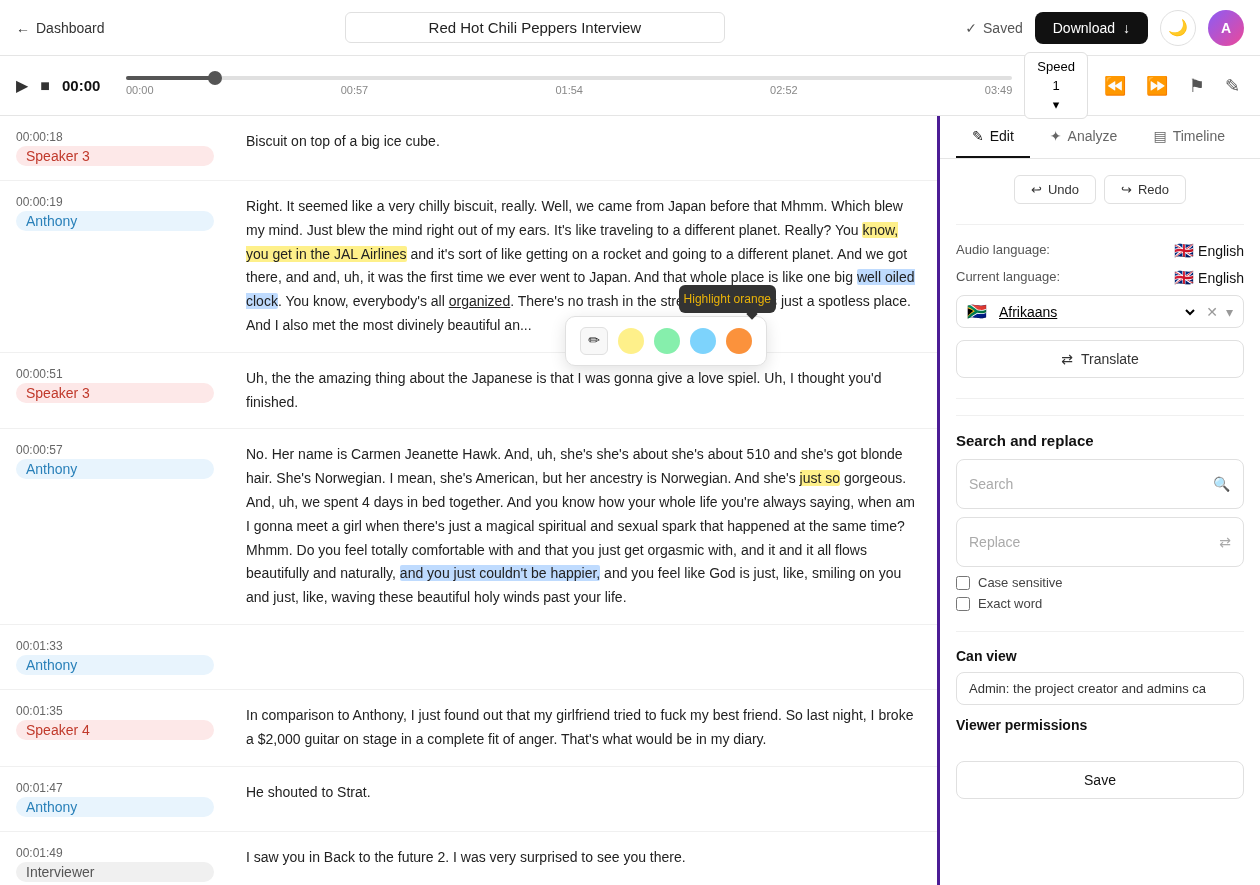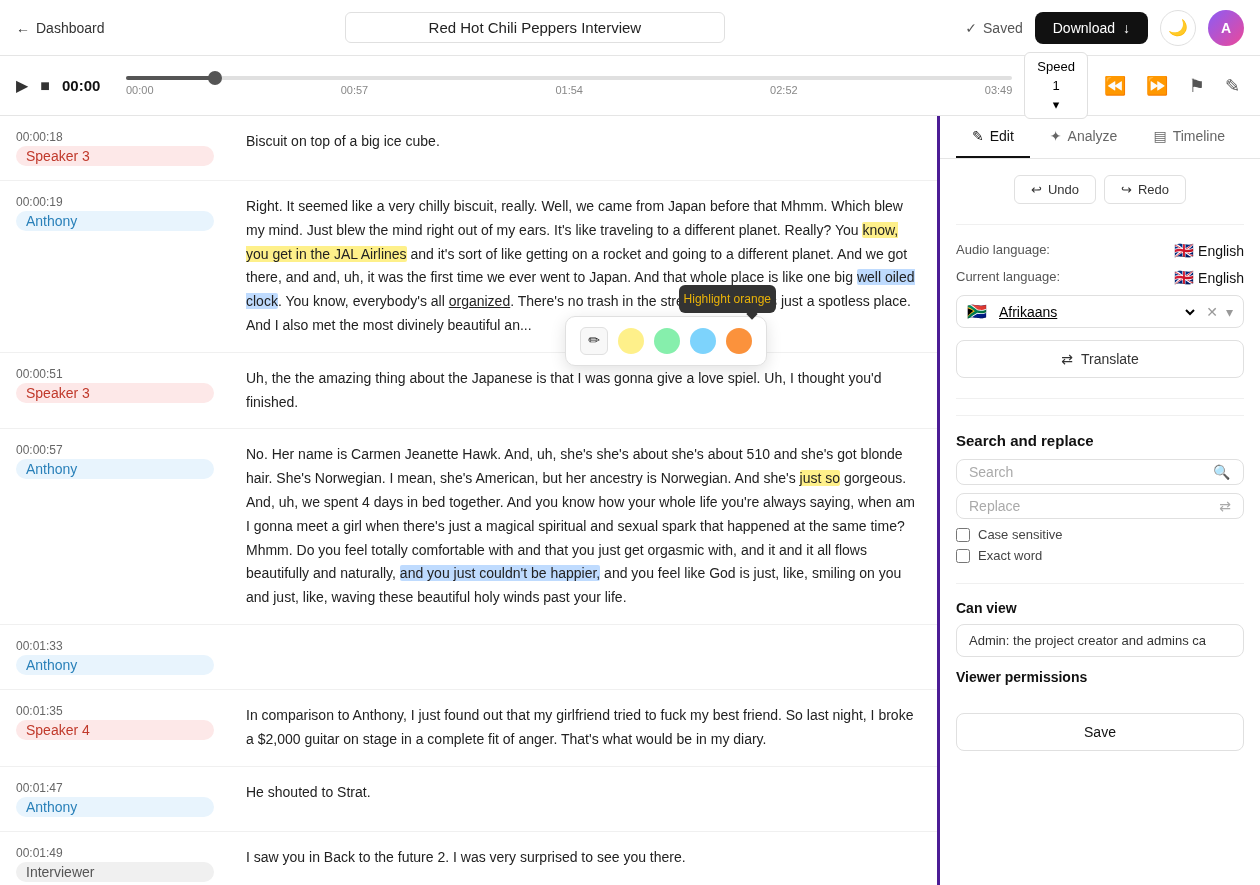--- a/index.html
+++ b/index.html
@@ -89,21 +89,21 @@
     .lang-select-container { display: flex; align-items: center; border: 1px solid #e0e0e0; border-radius: 8px; padding: 6px 10px; gap: 8px; width: 100%; margin-bottom: 12px; }
     .lang-select-container select { border: none; outline: none; flex: 1; font-size: 14px; background: transparent; text-decoration: underline; }
     .translate-btn { display: flex; align-items: center; justify-content: center; gap: 8px; width: 100%; padding: 10px; border: 1px solid #e0e0e0; border-radius: 8px; background: #fff; cursor: pointer; font-size: 14px; color: #333; font-weight: 500; margin-bottom: 20px; }
     .divider { border: none; border-top: 1px solid #f0f0f0; margin: 16px 0; }
     .confidence-section { margin-bottom: 20px; }
     .confidence-label { font-size: 14px; color: #111; margin-bottom: 10px; font-weight: 500; }
     .slider-track { width: 100%; height: 4px; background: #e0e0e0; border-radius: 2px; position: relative; margin-top: 8px; }
     .slider-thumb { width: 16px; height: 16px; background: #111; border-radius: 50%; position: absolute; top: -6px; left: 0; }
     .search-replace { margin-bottom: 20px; }
     .sr-label { font-size: 15px; font-weight: 600; color: #111; margin-bottom: 10px; }
-    .sr-input-wrap { display: flex; align-items: center; border: 1px solid #e0e0e0; border-radius: 8px; padding: 4px 12px; margin-bottom: 8px; gap: 8px; }
+    .sr-input-wrap { display: flex; align-items: center; border: 1px solid #e0e0e0; border-radius: 8px; padding: 16px 12px; margin-bottom: 8px; gap: 8px; }
     .sr-input { border: none; outline: none; flex: 1; font-size: 14px; color: #333; }
     .sr-input::placeholder { color: #aaa; }
     .sr-icon { color: #aaa; font-size: 14px; }
     .checkbox-row { display: flex; align-items: center; gap: 8px; font-size: 13px; color: #444; margin-bottom: 6px; }
     .checkbox-row input { width: 14px; height: 14px; }
     .permissions-section { margin-bottom: 20px; }
     .perm-label { font-size: 14px; font-weight: 600; color: #111; margin-bottom: 8px; }
     .perm-select { width: 100%; border: 1px solid #e0e0e0; border-radius: 8px; padding: 8px 12px; font-size: 13px; color: #333; background: #fff; appearance: none; cursor: pointer; margin-bottom: 12px; }
     .save-btn { width: 100%; padding: 10px; background: #fff; border: 1px solid #e0e0e0; border-radius: 8px; font-size: 14px; color: #111; font-weight: 500; cursor: pointer; margin-top: 8px; }
     .flag { font-size: 16px; }

